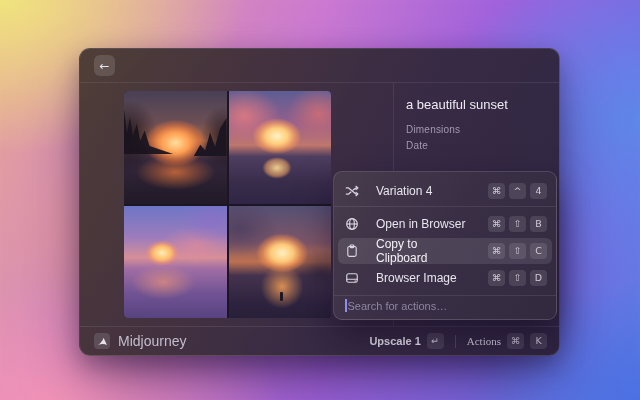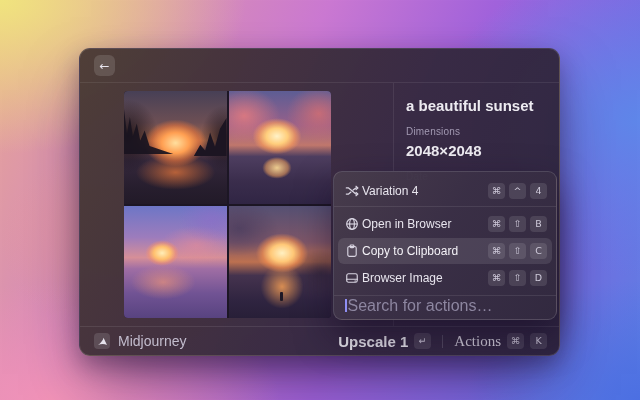--- a/index.html
+++ b/index.html
@@ -68,60 +68,60 @@
       radial-gradient(32% 22% at 52% 42%, #fff1c2 0%, #ffc878 35%, rgba(255,150,80,0.55) 60%, rgba(0,0,0,0) 80%),
       radial-gradient(30% 28% at 52% 72%, rgba(255,165,85,0.8) 0%, rgba(255,165,85,0) 70%),
       radial-gradient(55% 35% at 10% 20%, rgba(80,64,96,0.95) 0%, rgba(80,64,96,0) 70%),
       radial-gradient(45% 30% at 90% 60%, rgba(50,38,60,0.8) 0%, rgba(0,0,0,0) 70%),
       linear-gradient(180deg, #555073 0%, #7e5668 32%, #bd7150 50%, #45334e 62%, #2f2440 85%, #281f38 100%); }
   .t4::after { content:""; position:absolute; left:50%; bottom:15%; width:3px; height:9px;
       background:#1e1826; border-radius:1px; }
 
   
   .field-label { font-size: 10px; letter-spacing: .2px; color: #a299b2; margin-bottom: 5px; }
-  .field-value { font-size: 15px; font-weight: 700; color: #edebf1; margin-bottom: 12px; }
+  .field-value { font-size: 13px; font-weight: 400; color: #edebf1; margin-bottom: 12px; }
 
   
   .win-footer { flex: 0 0 29px; border-top: 1px solid rgba(255,255,255,0.09);
     display: flex; align-items: center; padding: 0 8px 0 14px; }
   .footer-left { display: flex; align-items: center; gap: 8px; }
   .app-icon { width: 16px; height: 16px; border-radius: 4px; background: rgba(255,255,255,0.13);
     display: flex; align-items: center; justify-content: center; color: #e6e2ec; }
   .app-name { font-size: 14px; color: #c2bccd; }
   .footer-right { margin-left: auto; display: flex; align-items: center; gap: 7px; }
   .bar-btn { display: flex; align-items: center; gap: 6px; background: none; border: none;
     cursor: pointer; padding: 3px 4px; border-radius: 5px; }
-  .bar-btn .lbl { font-size: 15px; font-weight: 600; color: #e9e7ee; }
+  .bar-btn .lbl { font-size: 11px; font-weight: 600; color: #e9e7ee; }
   .bar-btn .lbl.soft { font-weight: 500; color: #d6d2de; font-family: Liberation Serif, serif; }
   .key { min-width: 17px; height: 16px; padding: 0 3px; border-radius: 4px;
     background: rgba(255,255,255,0.11); color: #cfcada; font-size: 9.5px; line-height: 16px;
     display: inline-flex; align-items: center; justify-content: center;
     font-family: "DejaVu Sans", sans-serif; }
   .vdiv { width: 1px; height: 13px; background: rgba(255,255,255,0.16); }
 
   
   .menu { position: absolute; left: 333px; top: 171px; width: 224px; height: 149px; z-index: 5;
     border-radius: 9px; border: 1px solid rgba(255,255,255,0.14); padding: 4px;
     background: linear-gradient(125deg, rgba(72,60,76,0.98) 0%, rgba(58,48,70,0.98) 45%, rgba(50,42,64,0.98) 100%);
     box-shadow: 0 16px 36px rgba(20,10,36,0.55); display: flex; flex-direction: column; }
-  .menu-row { display: flex; align-items: center; gap: 2px; padding: 0 5px 0 7px;
+  .menu-row { display: flex; align-items: center; gap: 16px; padding: 0 5px 0 7px;
     border-radius: 6px; cursor: pointer; flex: 0 0 auto; }
   .menu-row.tall { height: 30px; }
   .menu-row.short { height: 26px; }
   .menu-row.highlight { background: rgba(255,255,255,0.10); }
   .menu-row .mi { width: 15px; height: 15px; color: #d9d5e2; display: flex; align-items: center; }
   .menu-row .ml { font-size: 12px; color: #e8e5ee; }
   .menu-row.highlight .ml { color: #f4f2f7; }
   .menu-row .keys { margin-left: auto; display: flex; gap: 4px; }
   .menu-sep { height: 1px; background: rgba(255,255,255,0.09); margin: 0 -4px; flex: 0 0 1px; }
   .menu-group { padding: 4px 0; display: flex; flex-direction: column; gap: 1px; justify-content: space-between; }
   .menu-search { flex: 1 1 auto; display: flex; align-items: center; padding: 0 7px; gap: 1px; }
   .caret { width: 1.5px; height: 13px; background: #8f8ff3; flex: 0 0 1.5px; }
   .menu-search input { flex: 1; background: transparent; border: none; outline: none;
-    font-size: 16px; color: #ece9f1; font-family: "Liberation Sans", sans-serif; }
+    font-size: 11px; color: #ece9f1; font-family: "Liberation Sans", sans-serif; }
   .menu-search input::placeholder { color: #8d86a0; }
   svg { display: block; }
 </style>
 </head>
 <body>
 
 <div class="stage">
 
   <div class="window">
 
@@ -137,21 +137,20 @@
           <div class="tile t1"></div>
           <div class="tile t2"></div>
           <div class="tile t3"></div>
           <div class="tile t4"></div>
         </div>
       </div>
 
       <div class="pane-right">
         <div class="field-value">a beautiful sunset</div>
         <div class="field-label">Dimensions</div>
-        <div class="field-value">2048×2048</div>
         <div class="field-label">Date</div>
         <div class="field-value"></div>
       </div>
     </div>
 
     <div class="win-footer">
       <div class="footer-left">
         <span class="app-icon">
           <svg width="11" height="11" viewBox="0 0 16 16" fill="currentColor">
             <path d="M1.5 13 C5 11.5 10.5 11 14.5 13 L9.5 2.5 C8.8 6 5.5 10.5 1.5 13 Z"></path>

